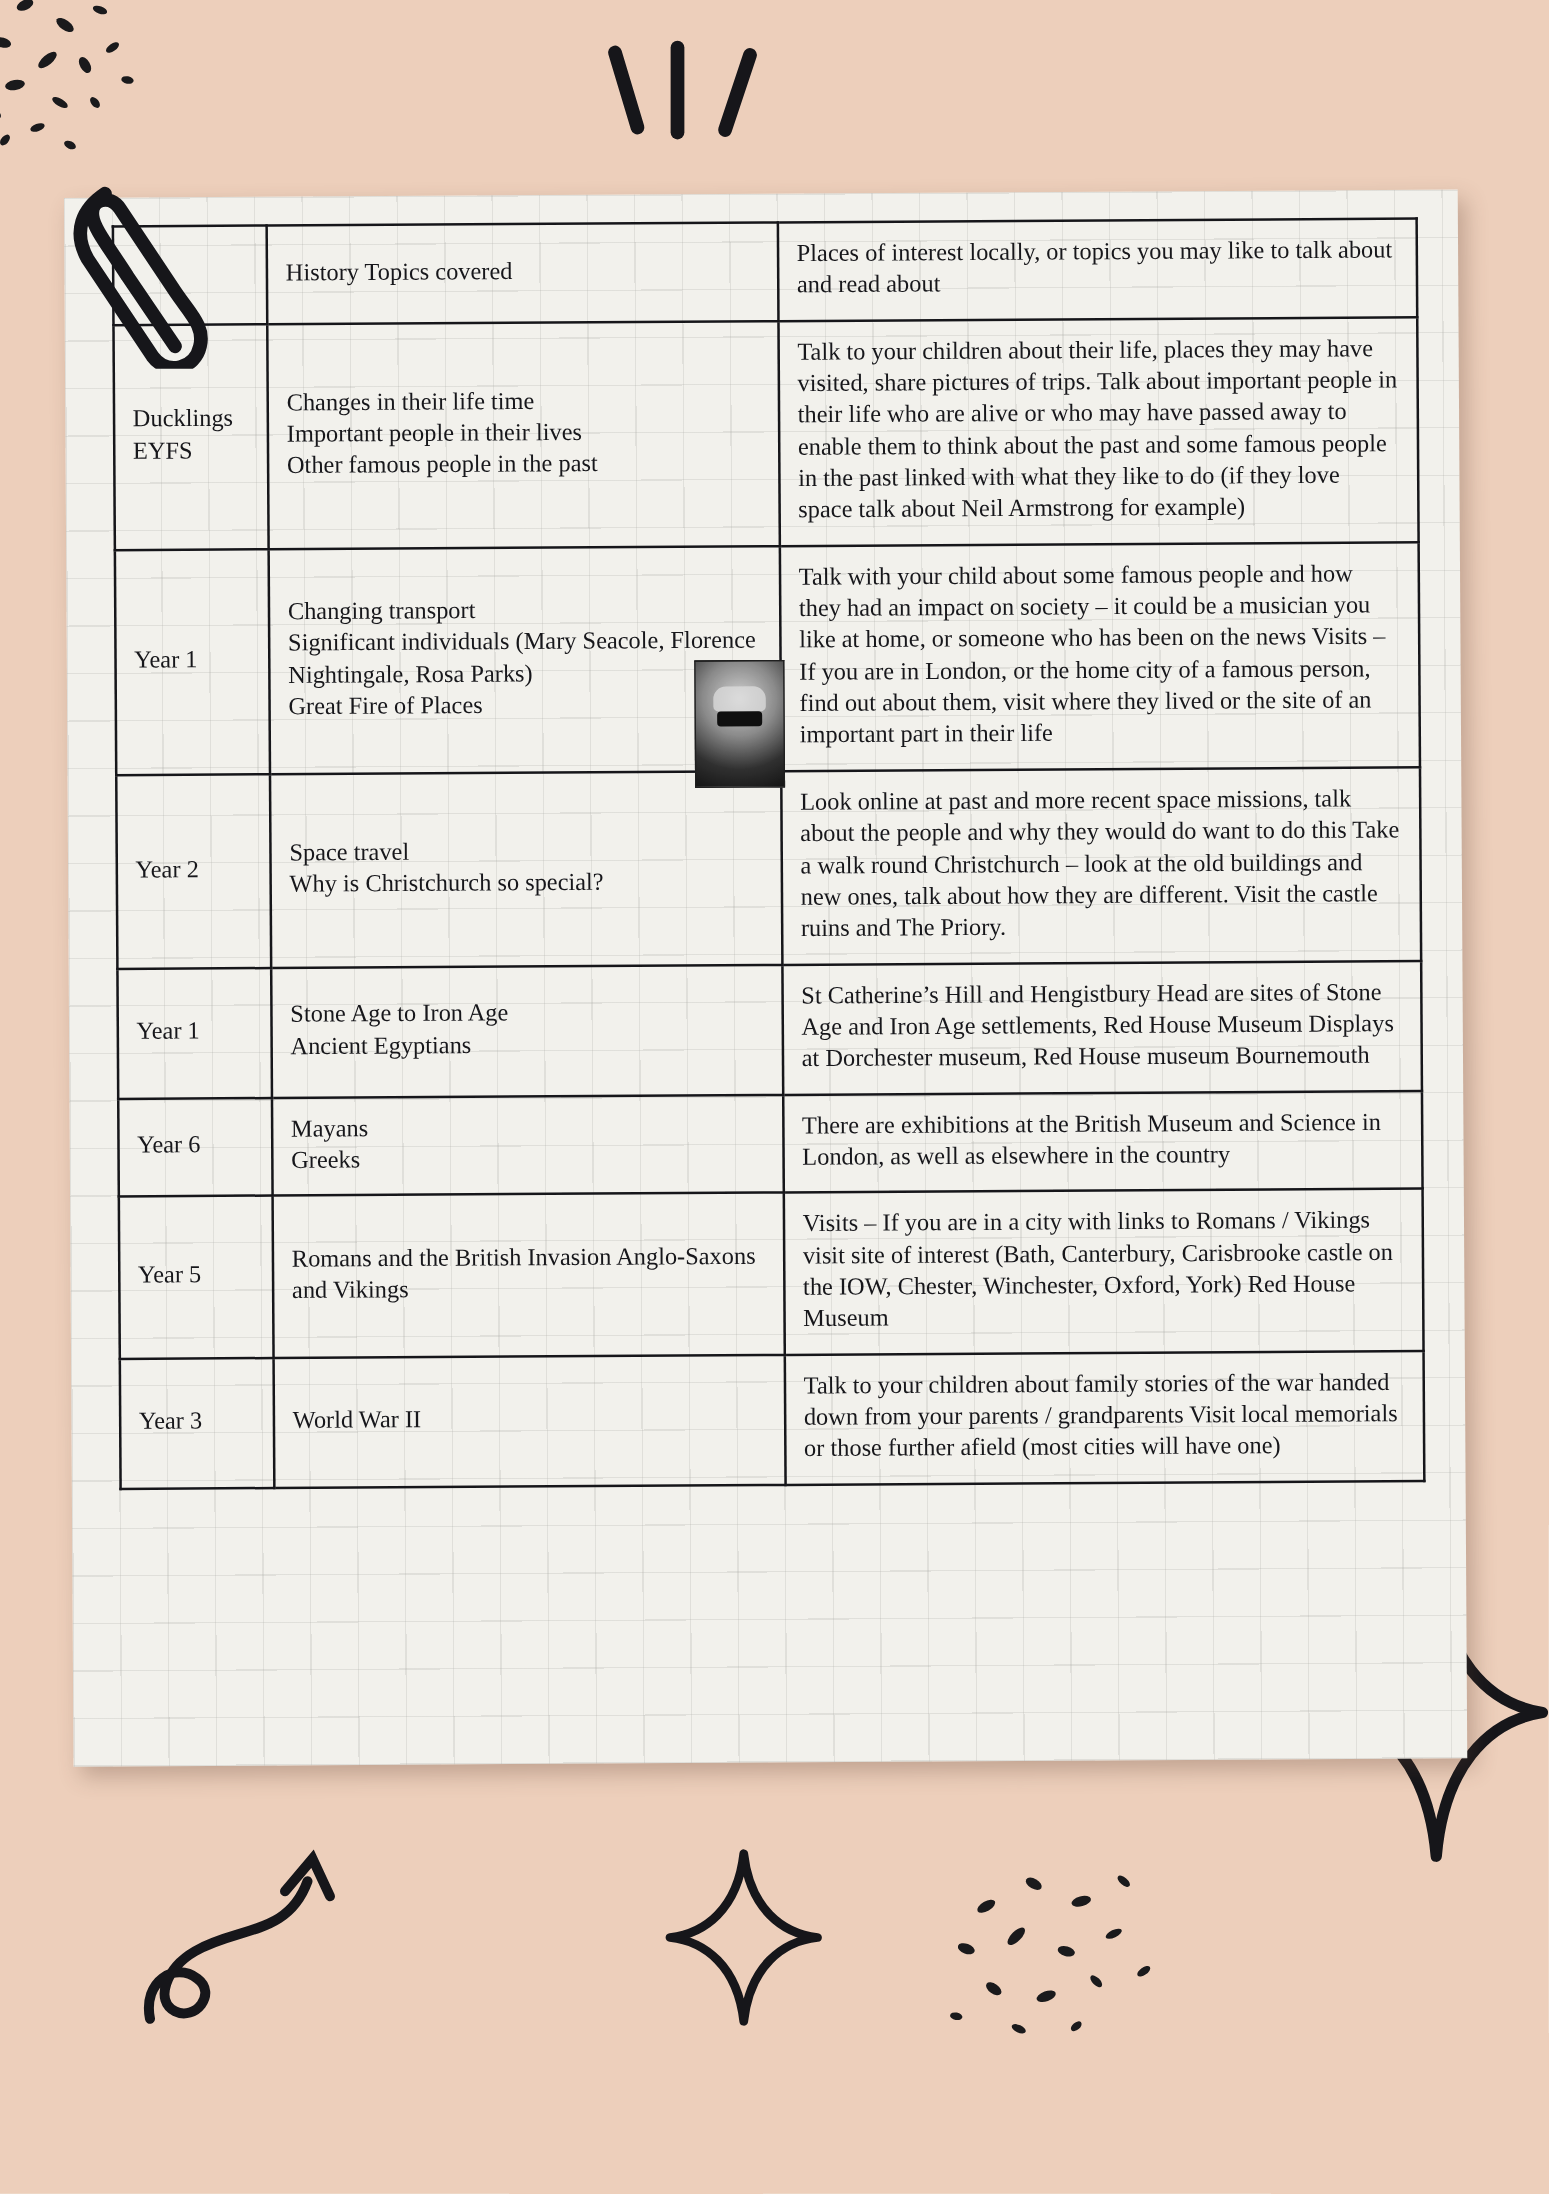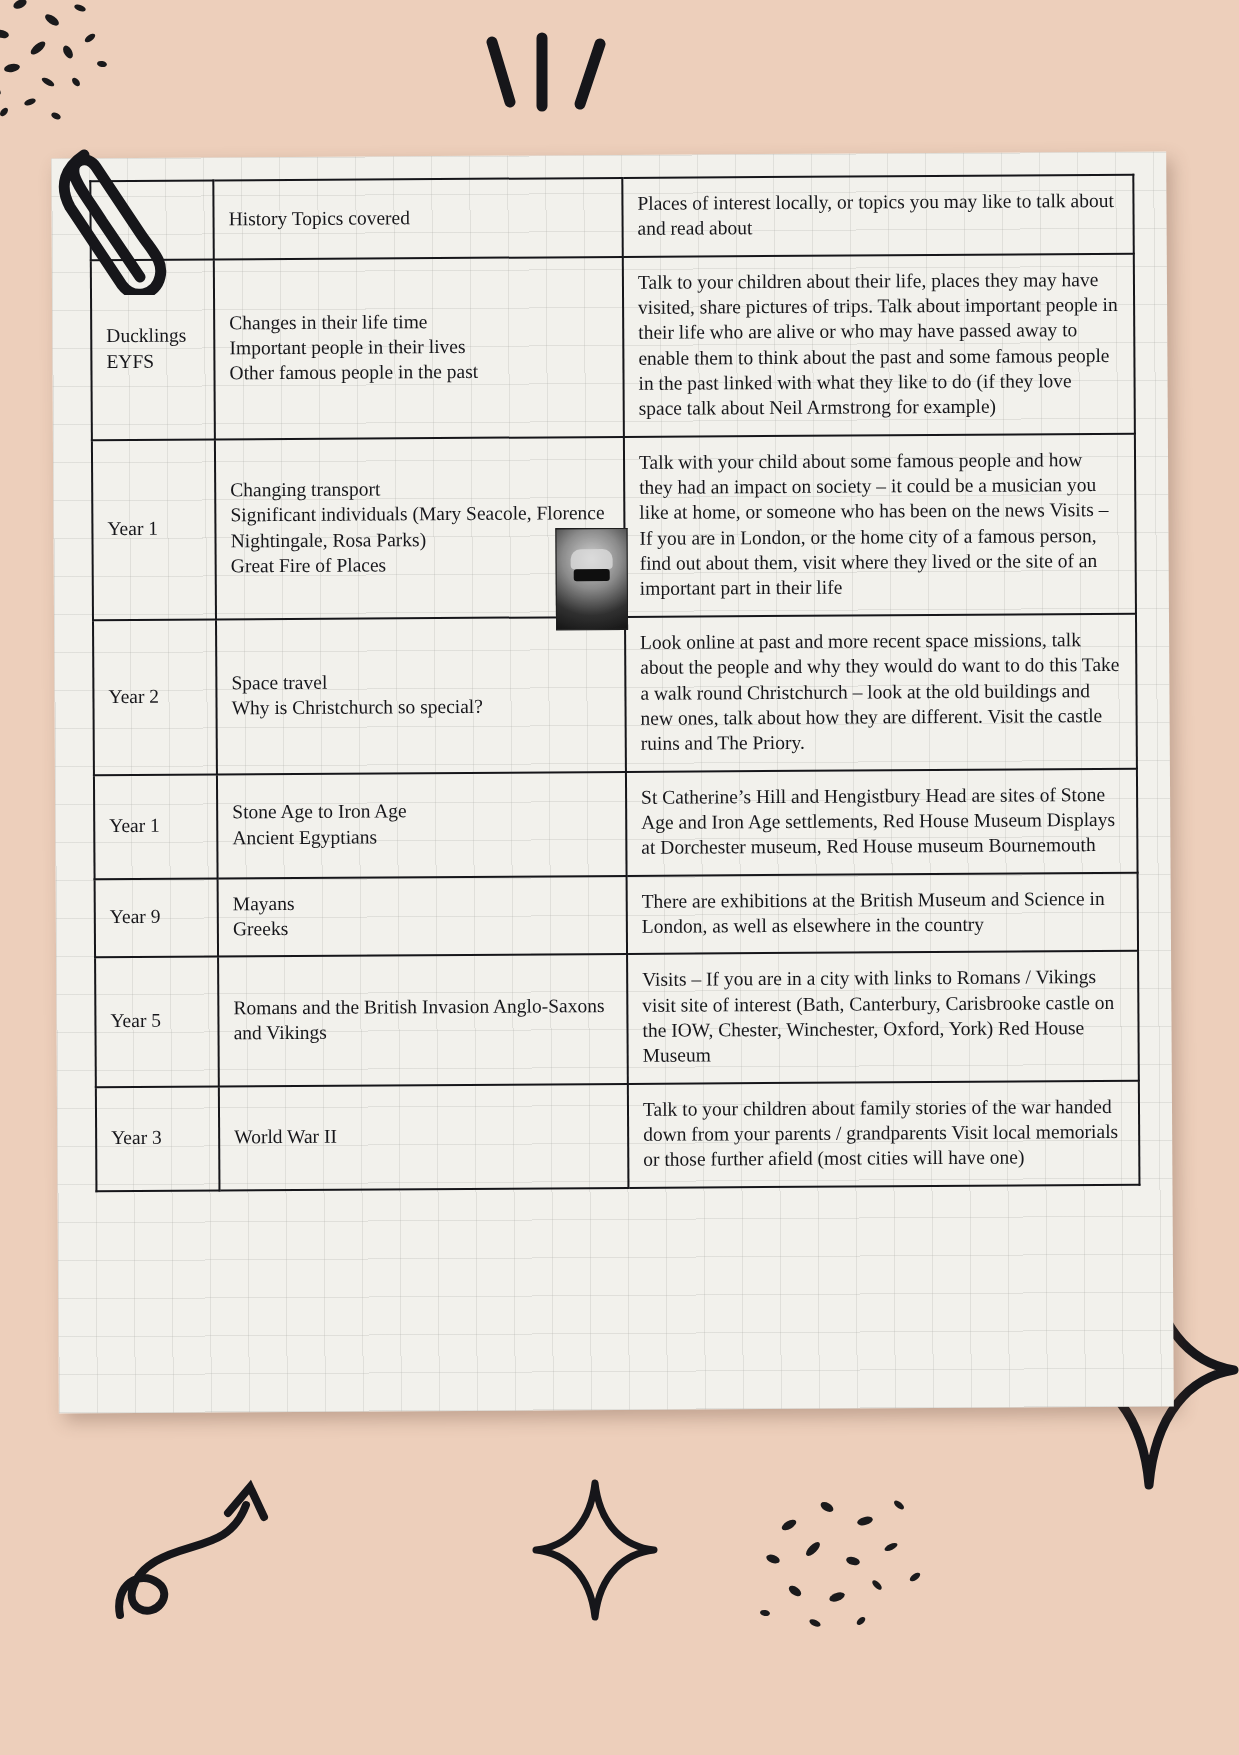--- a/index.html
+++ b/index.html
@@ -214,21 +214,21 @@
       </tr>
 
       <tr>
         <td class="multiline">Year 1</td>
         <td class="multiline">Stone Age to Iron Age
 Ancient Egyptians</td>
         <td class="cell-places">St Catherine’s Hill and Hengistbury Head are sites of Stone Age and Iron Age settlements, Red House Museum  Displays at Dorchester museum, Red House museum Bournemouth</td>
       </tr>
 
       <tr>
-        <td class="multiline">Year 9</td>
+        <td class="multiline">Year 6</td>
         <td class="multiline">Mayans
 Greeks</td>
         <td class="cell-places">There are exhibitions at the British Museum and Science in London, as well as elsewhere in the country</td>
       </tr>
 
       <tr>
         <td class="multiline">Year 5</td>
         <td class="multiline">Romans and the British Invasion Anglo-Saxons and Vikings</td>
         <td class="cell-places">Visits – If you are in a city with links to Romans / Vikings visit site of interest (Bath, Canterbury, Carisbrooke castle on the IOW, Chester, Winchester, Oxford, York) Red House Museum</td>
       </tr>

